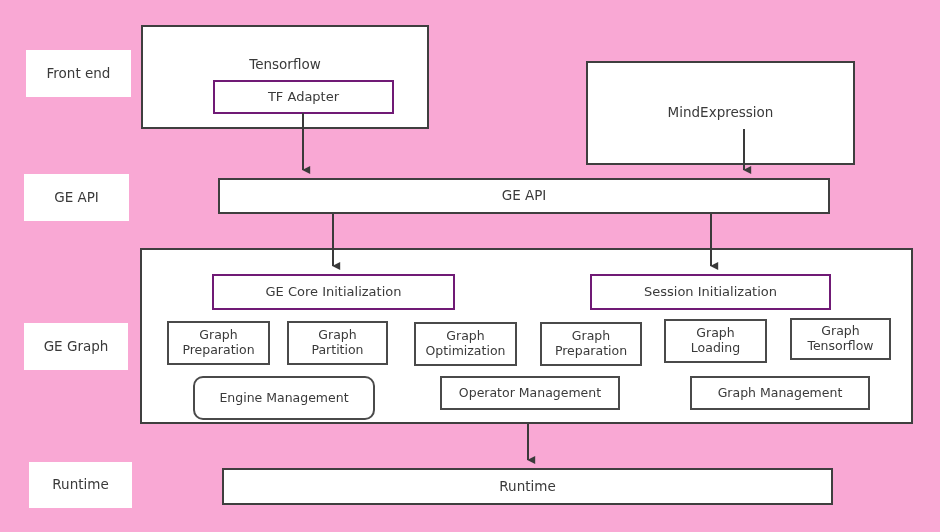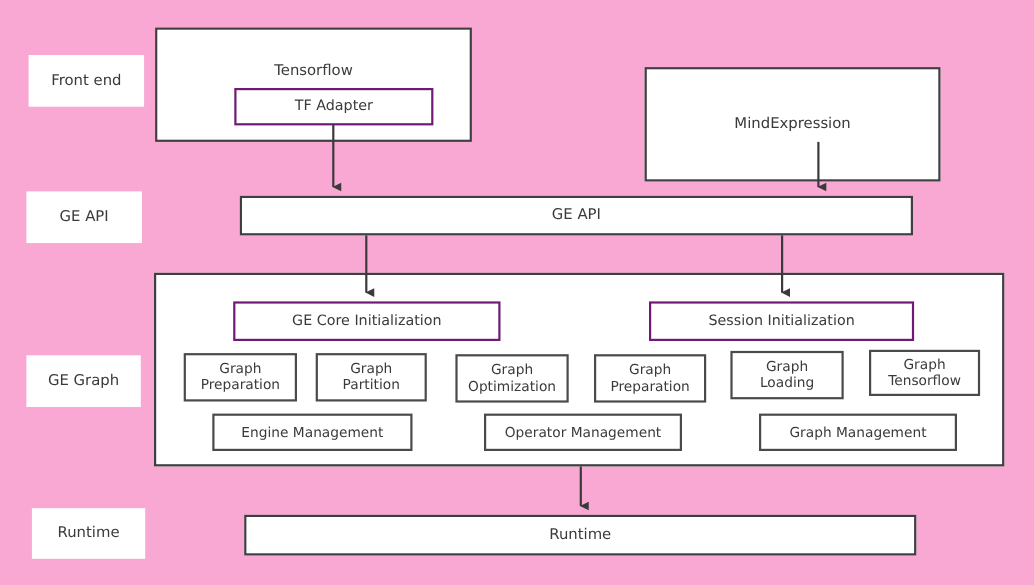--- a/index.html
+++ b/index.html
@@ -142,21 +142,21 @@
   <div class="box sub" style="left:664px; top:319px; width:103px; height:44px; flex-direction:column;">
     <span>Graph</span>
     <span>Loading</span>
   </div>
 
   <div class="box sub" style="left:790px; top:318px; width:101px; height:42px; flex-direction:column;">
     <span>Graph</span>
     <span>Tensorflow</span>
   </div>
 
-  <div class="box wide-sub" style="left:193px; top:376px; width:182px; height:34px;">
+  <div class="box wide-sub" style="left:193px; top:376px; width:182px; height:44px;border-radius:10px;">
     <span>Engine Management</span>
   </div>
 
   <div class="box wide-sub" style="left:440px; top:376px; width:180px; height:34px;">
     <span>Operator Management</span>
   </div>
 
   <div class="box wide-sub" style="left:690px; top:376px; width:180px; height:34px;">
     <span>Graph Management</span>
   </div>

